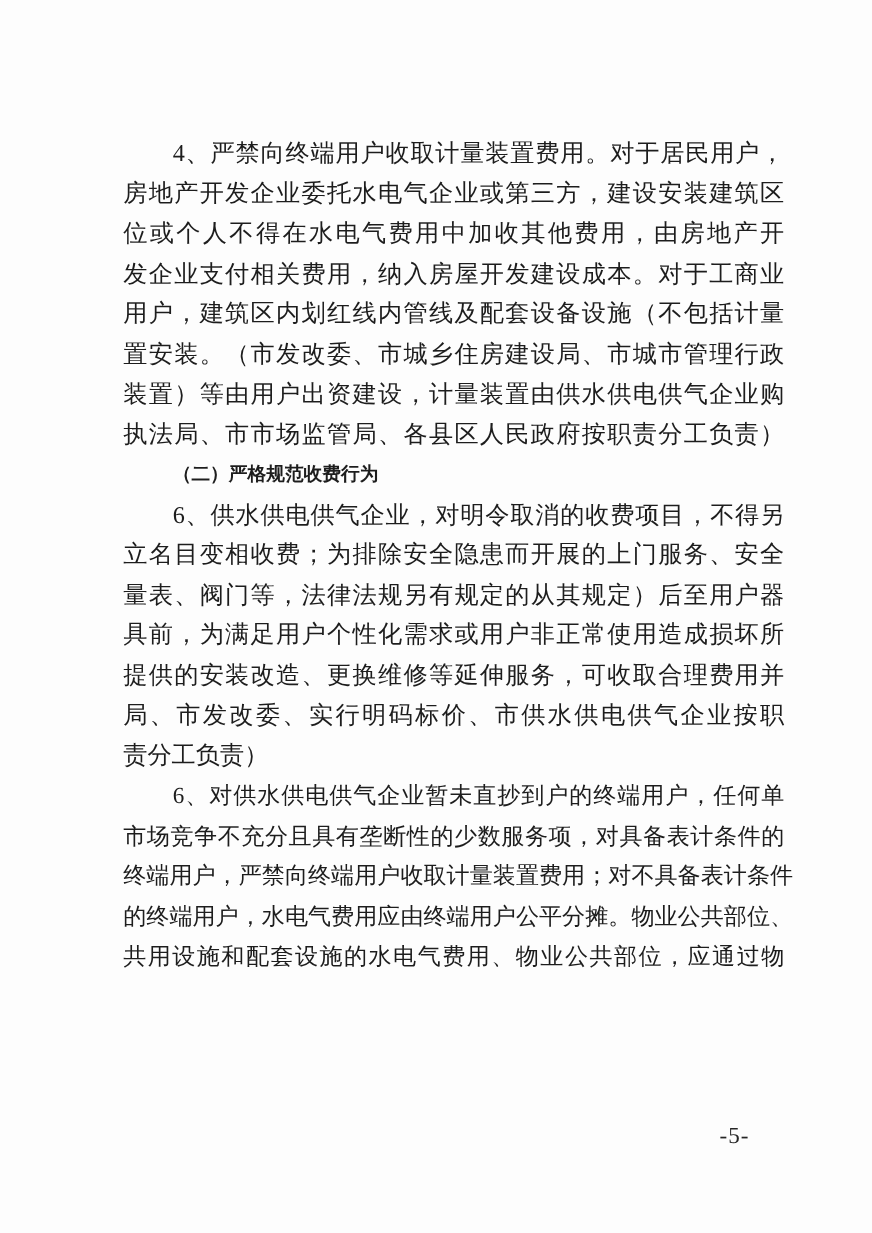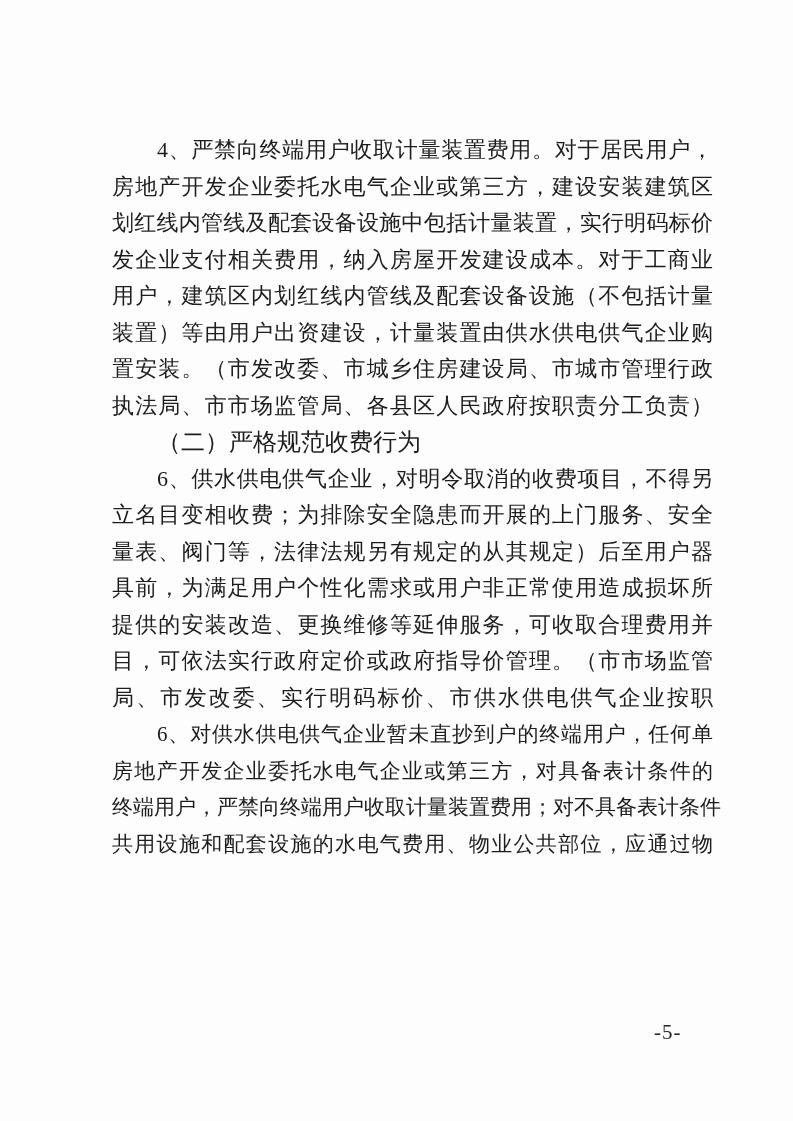--- a/index.html
+++ b/index.html
@@ -12,80 +12,81 @@
     width: 793px;
     height: 1121px;
     background: #fdfdfd;
     overflow: hidden;
     font-family: "Liberation Serif", "DejaVu Serif", serif;
     color: #1d1d1d;
   }
   .text-block {
     position: absolute;
     left: 112px;
-    top: 132px;
+    top: 121px;
     width: 601px;
   }
   .para { margin: 0; padding: 0; }
   .line {
     height: 36.5px;
     line-height: 36.5px;
     font-size: 22px;
     text-align: justify;
     text-align-last: justify;
     -moz-text-align-last: justify;
     white-space: nowrap;
   }
   
   .para-tight .line { font-size: 21px; }
   .line.indent { text-indent: 45px; }
   .line.short { text-align-last: left; -moz-text-align-last: left; }
   .para-heading .line {
-    font-weight: 400;
-    font-size: 24px;
+    font-weight: 700;
+    font-size: 17px;
     text-align-last: left;
     -moz-text-align-last: left;
   }
   .page-number {
     position: absolute;
     left: 654px;
     top: 1020px;
     font-size: 21px;
     letter-spacing: 1px;
     color: #262626;
   }
 </style>
 </head>
 <body>
 
 <div class="page" style="background: rgb(253, 253, 253); color: rgb(29, 29, 29);">
   <main class="text-block">
       <div class="para para-body">
         <div class="line indent">4、严禁向终端用户收取计量装置费用。对于居民用户，</div>
         <div class="line">房地产开发企业委托水电气企业或第三方，建设安装建筑区</div>
-        <div class="line">划红线内管线及配套设备设施中包括计量装置，实行明码标价</div>
+        <div class="line">位或个人不得在水电气费用中加收其他费用，由房地产开</div>
         <div class="line">发企业支付相关费用，纳入房屋开发建设成本。对于工商业</div>
         <div class="line">用户，建筑区内划红线内管线及配套设备设施（不包括计量</div>
+        <div class="line">置安装。（市发改委、市城乡住房建设局、市城市管理行政</div>
         <div class="line">装置）等由用户出资建设，计量装置由供水供电供气企业购</div>
-        <div class="line">置安装。（市发改委、市城乡住房建设局、市城市管理行政</div>
         <div class="line">执法局、市市场监管局、各县区人民政府按职责分工负责）</div>
       </div>
       <div class="para para-heading">
         <div class="line indent short">（二）严格规范收费行为</div>
       </div>
       <div class="para para-body">
         <div class="line indent">6、供水供电供气企业，对明令取消的收费项目，不得另</div>
         <div class="line">立名目变相收费；为排除安全隐患而开展的上门服务、安全</div>
         <div class="line">量表、阀门等，法律法规另有规定的从其规定）后至用户器</div>
         <div class="line">具前，为满足用户个性化需求或用户非正常使用造成损坏所</div>
         <div class="line">提供的安装改造、更换维修等延伸服务，可收取合理费用并</div>
-        <div class="line">目，可依法实行政府定价或政府指导价管理。（市市场监管</div>
         <div class="line">局、市发改委、实行明码标价、市供水供电供气企业按职</div>
+        <div class="line short">责分工负责）</div>
       </div>
       <div class="para para-tight">
         <div class="line indent">6、对供水供电供气企业暂未直抄到户的终端用户，任何单</div>
-        <div class="line">房地产开发企业委托水电气企业或第三方，对具备表计条件的</div>
+        <div class="line">市场竞争不充分且具有垄断性的少数服务项，对具备表计条件的</div>
         <div class="line">终端用户，严禁向终端用户收取计量装置费用；对不具备表计条件</div>
+        <div class="line">的终端用户，水电气费用应由终端用户公平分摊。物业公共部位、</div>
         <div class="line">共用设施和配套设施的水电气费用、物业公共部位，应通过物</div>
       </div>
     </main>
   <div class="page-number">-5-</div>
 </div>
 
 </body></html>

